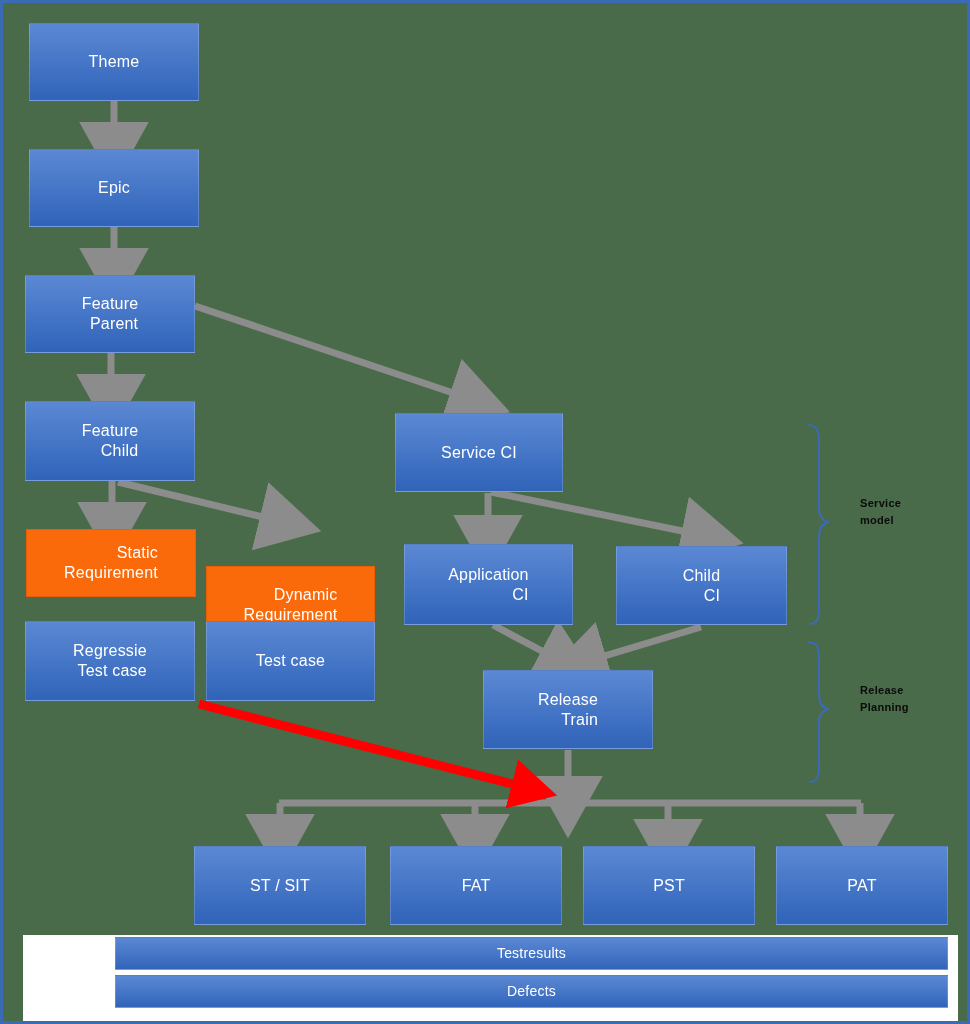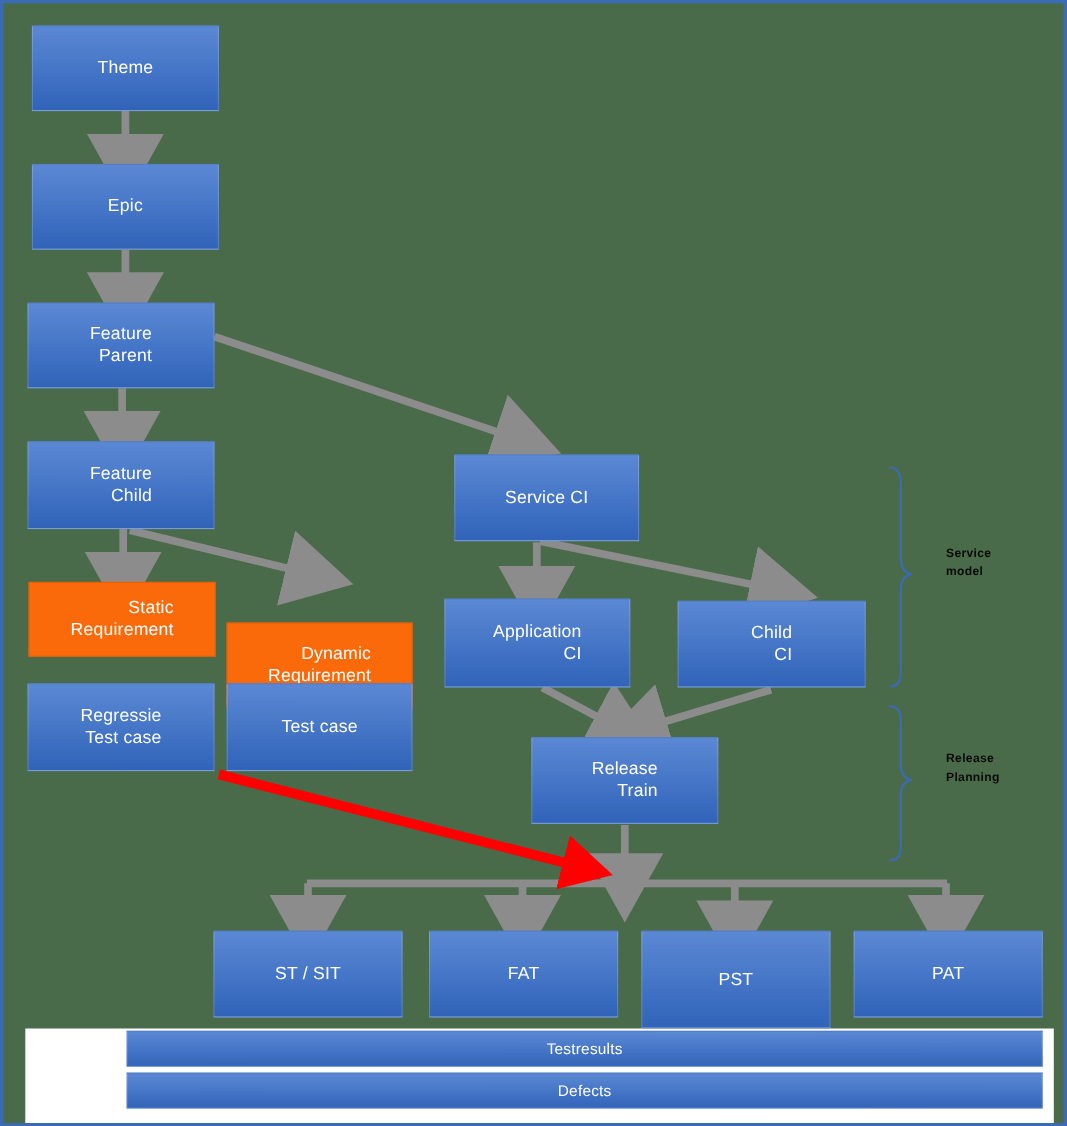--- a/index.html
+++ b/index.html
@@ -149,36 +149,36 @@
 Requirement</div>
 
   <div class="node orange" style="left:203px; top:536px; width:169px; height:77px;margin-top:27px;">Dynamic
 Requirement</div>
 
   <div class="node blue" style="left:22px; top:618px; width:170px; height:80px;">Regressie
 Test case</div>
 
   <div class="node blue" style="left:203px; top:618px; width:169px; height:80px;">Test case</div>
 
-  <div class="node blue" style="left:410px; top:410px; width:168px; height:79px;">Service CI</div>
+  <div class="node blue" style="left:392px; top:410px; width:168px; height:79px;">Service CI</div>
 
   <div class="node blue" style="left:401px; top:541px; width:169px; height:81px;">Application
 CI</div>
 
   <div class="node blue" style="left:613px; top:543px; width:171px; height:79px;">Child
 CI</div>
 
   <div class="node blue" style="left:480px; top:667px; width:170px; height:79px;">Release
 Train</div>
 
   <div class="node blue" style="left:191px; top:843px; width:172px; height:79px;">ST / SIT</div>
 
   <div class="node blue" style="left:387px; top:843px; width:172px; height:79px;">FAT</div>
 
-  <div class="node blue" style="left:580px; top:843px; width:172px; height:89px;">PST</div>
+  <div class="node blue" style="left:580px; top:843px; width:172px; height:79px;">PST</div>
 
   <div class="node blue" style="left:773px; top:843px; width:172px; height:79px;">PAT</div>
 
   <div class="node bar" style="left:112px; top:934px; width:833px; height:33px;">Testresults</div>
 
   <div class="node bar" style="left:112px; top:972px; width:833px; height:33px;">Defects</div>
 
   <div class="brace-label" style="left:857px; top:492px;">Service
 model</div>
 

